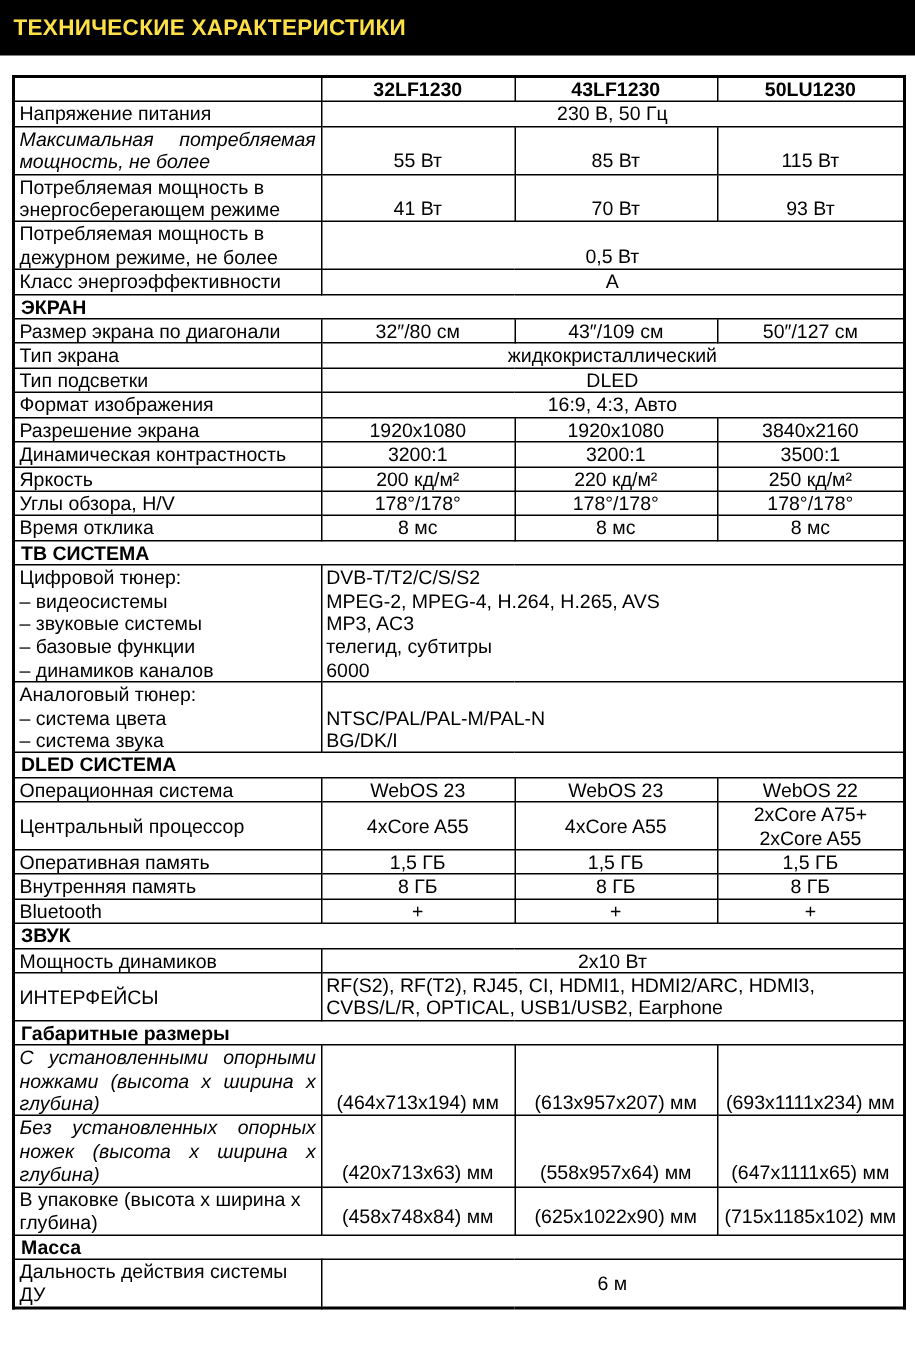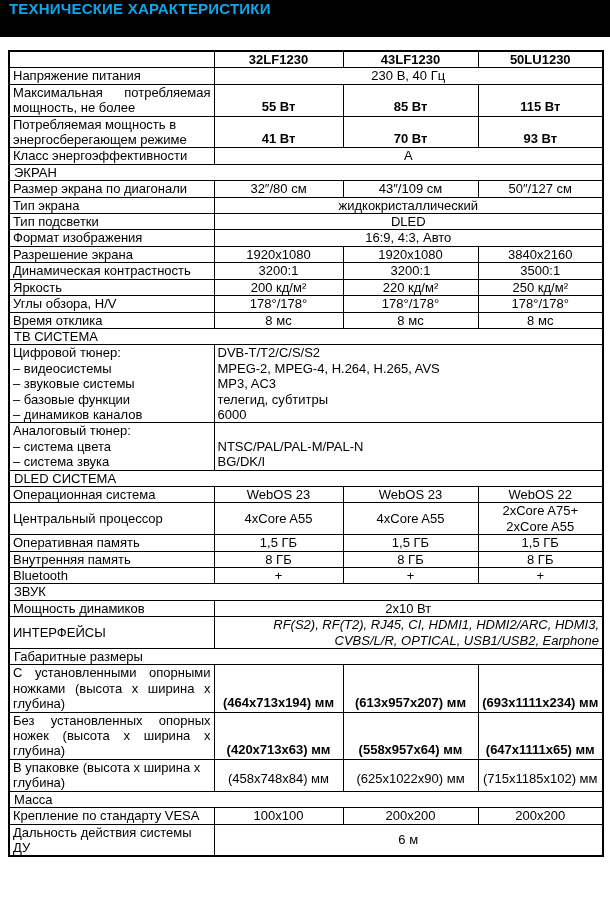--- a/index.html
+++ b/index.html
@@ -6,24 +6,24 @@
     margin: 0;
     padding: 0;
     background: #ffffff;
     width: 610px;
     height: 906px;
     font-family: "Liberation Sans", sans-serif;
     color: #000000;
   }
   .titlebar {
     background: #000000;
-    color: #0ea5e9;
+    color: #fde047;
     height: 37px;
     display: flex;
-    align-items: flex-start;
+    align-items: center;
     padding-left: 9px;
     box-sizing: border-box;
     font-size: 15px;
     font-weight: bold;
     letter-spacing: 0.2px;
   }
   table.specs {
     border-collapse: collapse;
     table-layout: fixed;
     width: 594px;
@@ -33,26 +33,26 @@
   }
   td {
     border: 1px solid #000000;
     padding: 0 3px;
     line-height: 15.4px;
     vertical-align: middle;
     overflow: hidden;
   }
   td.label   { text-align: left; }
   td.value   { text-align: center; white-space: pre-line; }
-  td.section { font-weight: normal; text-align: left; padding-left: 4px; }
+  td.section { font-weight: bold; text-align: left; padding-left: 4px; }
   td.mhead   { font-weight: bold; text-align: center; }
   td.bold    { font-weight: normal; }
-  td.left    { text-align: right; font-style: italic; }
-  td.justify { text-align: justify; }
-  td.vb      { vertical-align: bottom; padding-bottom: 1px; font-weight: bold; }
+  td.left    { text-align: left; }
+  td.justify { text-align: justify; font-style: italic; }
+  td.vb      { vertical-align: bottom; padding-bottom: 1px; }
   td.vt      { vertical-align: top; padding-top: 11px; }
   .ln        { min-height: 15.4px; }
   td.value .ln { text-align: left; }
 </style>
 </head>
 <body>
 
 <div class="titlebar">
   <span>ТЕХНИЧЕСКИЕ ХАРАКТЕРИСТИКИ</span>
 </div>
@@ -66,33 +66,37 @@
   </colgroup>
   <tbody>
       <tr>
         <td class="label"></td>
         <td class="mhead">32LF1230</td>
         <td class="mhead">43LF1230</td>
         <td class="mhead">50LU1230</td>
       </tr>
       <tr>
         <td class="label">Напряжение питания</td>
-        <td class="value" colspan="3">230 В, 40 Гц</td>
+        <td class="value" colspan="3">230 В, 50 Гц</td>
       </tr>
       <tr>
         <td class="label justify">Максимальная потребляемая мощность, не более</td>
         <td class="value vb">55 Вт</td>
         <td class="value vb">85 Вт</td>
         <td class="value vb">115 Вт</td>
       </tr>
       <tr>
         <td class="label">Потребляемая мощность в энергосберегающем режиме</td>
         <td class="value vb">41 Вт</td>
         <td class="value vb">70 Вт</td>
         <td class="value vb">93 Вт</td>
+      </tr>
+      <tr>
+        <td class="label">Потребляемая мощность в дежурном режиме, не более</td>
+        <td class="value vb" colspan="3">0,5 Вт</td>
       </tr>
       <tr>
         <td class="label">Класс энергоэффективности</td>
         <td class="value" colspan="3">А</td>
       </tr>
       <tr>
         <td class="section" colspan="4">ЭКРАН</td>
       </tr>
       <tr>
         <td class="label">Размер экрана по диагонали</td>
@@ -226,23 +230,17 @@
       <tr>
         <td class="label">В упаковке (высота х ширина х глубина)</td>
         <td class="value vt">(458x748x84) мм</td>
         <td class="value vt">(625x1022x90) мм</td>
         <td class="value vt">(715x1185x102) мм</td>
       </tr>
       <tr>
         <td class="section" colspan="4">Масса</td>
       </tr>
       <tr>
-        <td class="label">Крепление по стандарту VESA</td>
-        <td class="value">100x100</td>
-        <td class="value">200x200</td>
-        <td class="value">200x200</td>
-      </tr>
-      <tr>
         <td class="label">Дальность действия системы ДУ</td>
         <td class="value" colspan="3">6 м</td>
       </tr>
     </tbody>
 </table>
 
 </body></html>

